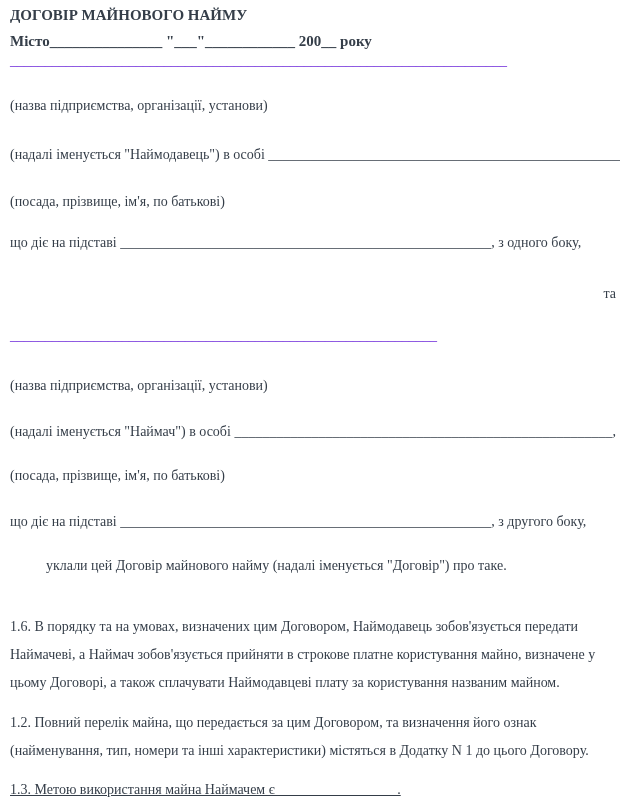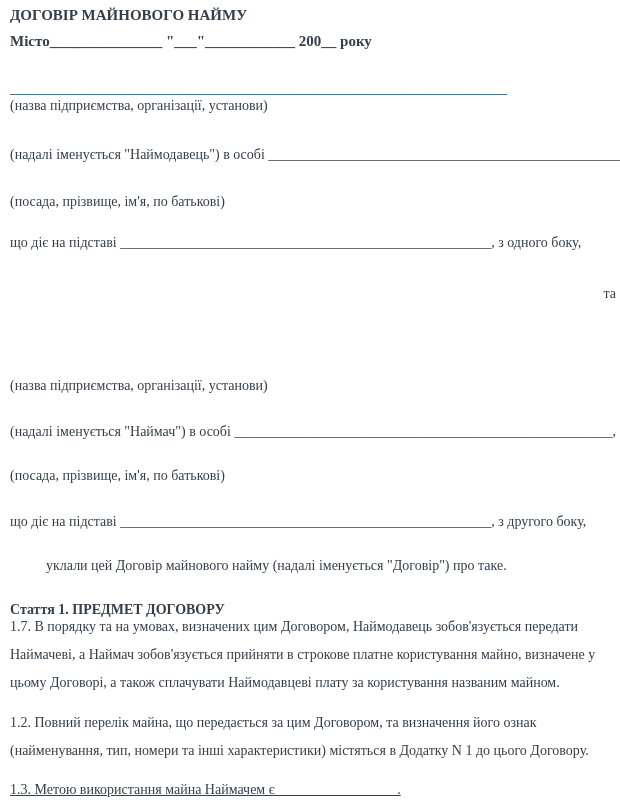--- a/index.html
+++ b/index.html
@@ -26,21 +26,21 @@
   }
   .para {
     position: absolute;
     left: 10px;
     width: 604px;
     font-size: 14px;
     line-height: 28px;
   }
   .bold { font-weight: bold; }
   .t15 { font-size: 15px; }
-  .blank { color: #0c4a6e; margin-top: 28px; }
+  .blank { color: #6d28d9; }
 </style>
 </head>
 <body>
 
 <div class="page">
 
   <div class="line bold t15" style="top:5px;">ДОГОВІР МАЙНОВОГО НАЙМУ</div>
 
   <div class="line bold t15" style="top:31px;">Місто_______________ "___"____________ 200__ року</div>
 
@@ -49,32 +49,32 @@
   <div class="line" style="top:96px;">(назва підприємства, організації, установи)</div>
 
   <div class="line" style="top:145px;">(надалі іменується "Наймодавець") в особі ____________________________________________________,</div>
 
   <div class="line" style="top:192px;">(посада, прізвище, ім'я, по батькові)</div>
 
   <div class="line" style="top:233px;">що діє на підставі _____________________________________________________, з одного боку,</div>
 
   <div class="line" style="top:284px;text-align:right;">та</div>
 
+  <div class="line blank" style="top:326px;">_____________________________________________________________</div>
 
   <div class="line" style="top:376px;">(назва підприємства, організації, установи)</div>
 
   <div class="line" style="top:422px;">(надалі іменується "Наймач") в особі ______________________________________________________,</div>
 
   <div class="line" style="top:466px;">(посада, прізвище, ім'я, по батькові)</div>
 
   <div class="line" style="top:512px;">що діє на підставі _____________________________________________________, з другого боку,</div>
 
   <div class="line" style="top:556px;margin-left:36px;">уклали цей Договір майнового найму (надалі іменується "Договір") про таке.</div>
 
-  <div class="line bold" style="top:600px;">Стаття 1. ПРЕДМЕТ ДОГОВОРУ</div>
 
-  <div class="para" style="top:613px;">1.7. В порядку та на умовах, визначених цим Договором, Наймодавець зобов'язується передати Наймачеві, а Наймач зобов'язується прийняти в строкове платне користування майно, визначене у цьому Договорі, а також сплачувати Наймодавцеві плату за користування названим майном.</div>
+  <div class="para" style="top:613px;">1.6. В порядку та на умовах, визначених цим Договором, Наймодавець зобов'язується передати Наймачеві, а Наймач зобов'язується прийняти в строкове платне користування майно, визначене у цьому Договорі, а також сплачувати Наймодавцеві плату за користування названим майном.</div>
 
   <div class="para" style="top:709px;">1.2. Повний перелік майна, що передається за цим Договором, та визначення його ознак (найменування, тип, номери та інші характеристики) містяться в Додатку N 1 до цього Договору.</div>
 
   <div class="para" style="top:776px;text-decoration:underline;">1.3. Метою використання майна Наймачем є _________________.</div>
 
 </div>
 
 </body></html>

